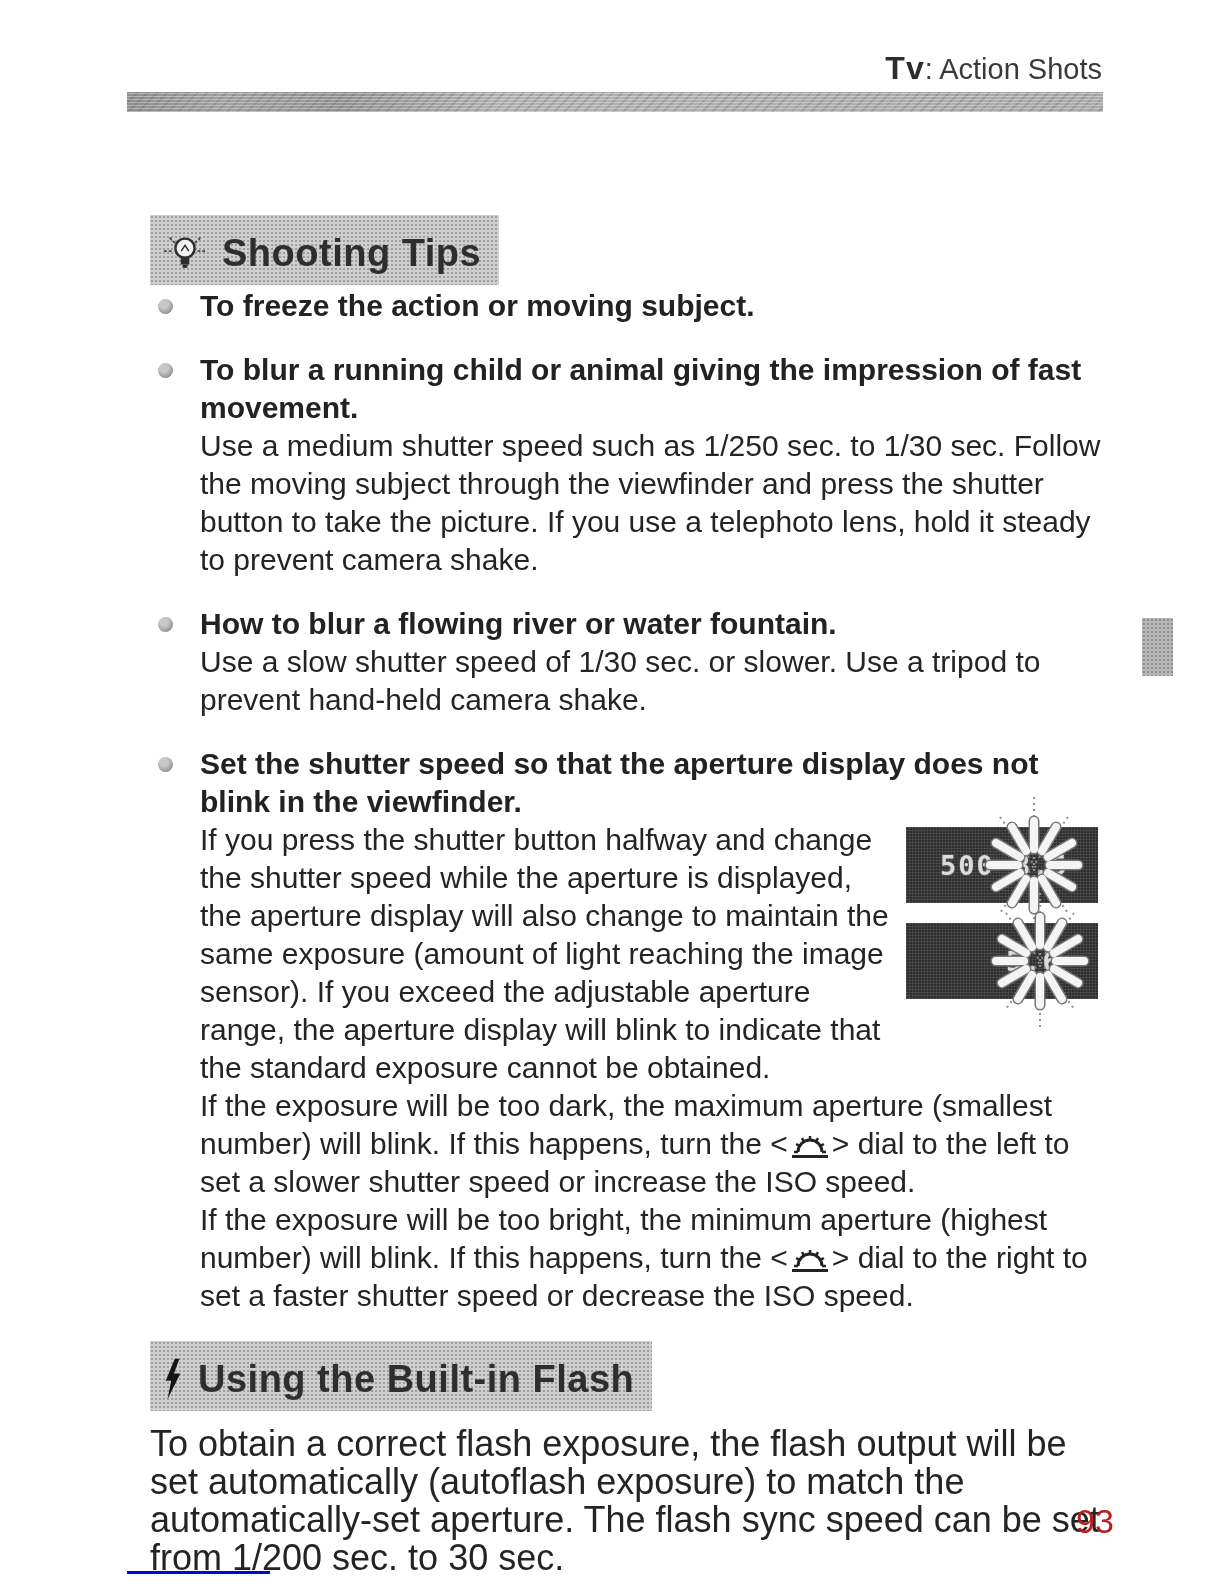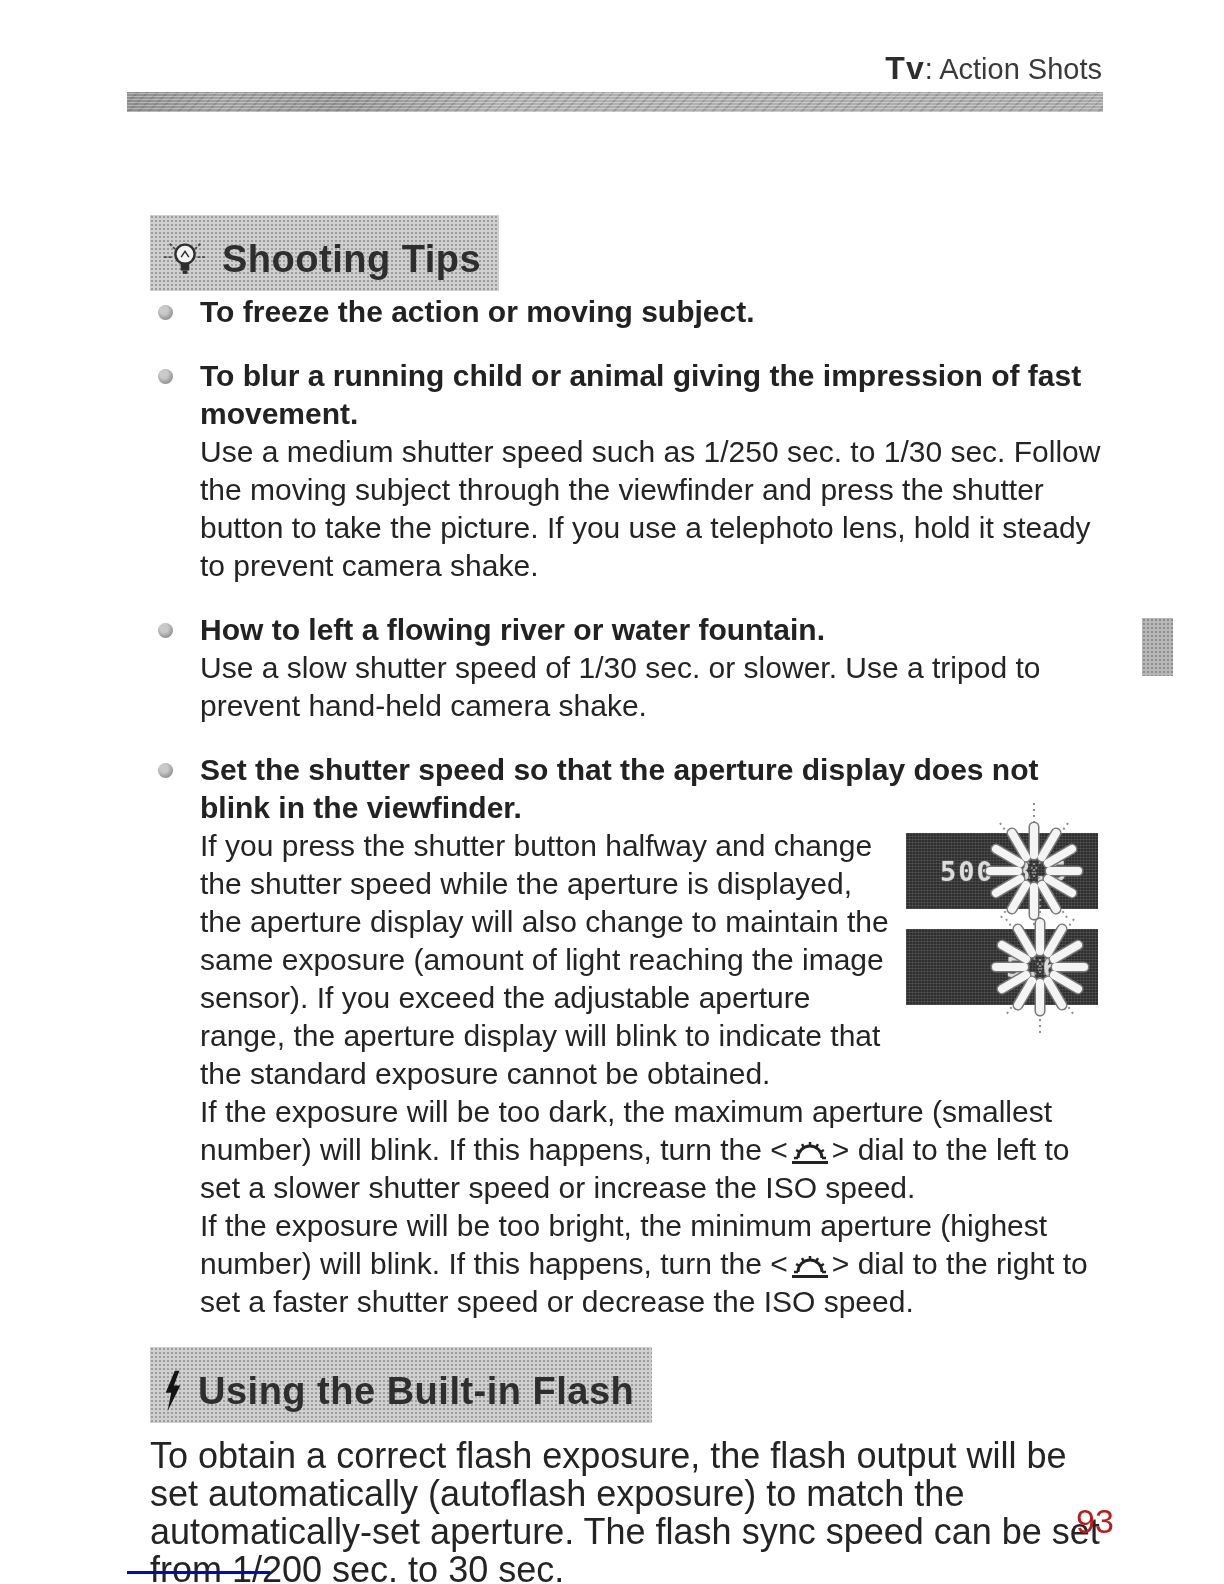--- a/index.html
+++ b/index.html
@@ -16,21 +16,21 @@
   .head-rule{
     position:absolute;top:92px;left:127px;width:976px;height:20px;
     background-image:
       repeating-linear-gradient(0deg, rgba(255,255,255,.35) 0 1px, transparent 1px 3px),
       repeating-linear-gradient(135deg, rgba(90,90,90,.25) 0 2px, transparent 2px 7px),
       linear-gradient(90deg,#8f8f8f 0%,#a2a2a2 10%,#949494 22%,#b2b2b2 38%,#ababab 100%);
   }
   
   .content{position:absolute;top:215px;left:150px;width:956px;}
   .section-bar{
-    height:64px;display:flex;align-items:center;gap:14px;padding:12px 18px 0 12px;
+    height:64px;display:flex;align-items:center;gap:14px;padding:6px 18px 0 12px;
     background-color:#cfcfcf;
     background-image:radial-gradient(#9d9d9d 1px, transparent 1.25px);
     background-size:4px 4px;width:max-content;min-width:300px;
   }
   .section-bar .section-title{
     font-size:38px;font-weight:bold;color:#2e2e2e;letter-spacing:.5px;white-space:nowrap;
   }
   .tips-list{margin-top:2px;}
   .tip{position:relative;padding-left:50px;margin-bottom:26px;}
   .tip .bullet{
@@ -110,21 +110,21 @@
       </div>
 
       <div class="tip">
         <span class="bullet"></span>
         <h3>To blur a running child or animal giving the impression of fast movement.</h3>
         <p>Use a medium shutter speed such as 1/250 sec. to 1/30 sec. Follow the moving subject through the viewfinder and press the shutter button to take the picture. If you use a telephoto lens, hold it steady to prevent camera shake.</p>
       </div>
 
       <div class="tip">
         <span class="bullet"></span>
-        <h3>How to left a flowing river or water fountain.</h3>
+        <h3>How to blur a flowing river or water fountain.</h3>
         <p>Use a slow shutter speed of 1/30 sec. or slower. Use a tripod to prevent hand-held camera shake.</p>
       </div>
 
       <div class="tip">
         <span class="bullet"></span>
         <h3>Set the shutter speed so that the aperture display does not blink in the viewfinder.</h3>
 
         <div class="lcd-float">
           <div class="lcd">
             <span class="seg shutter">500</span>

